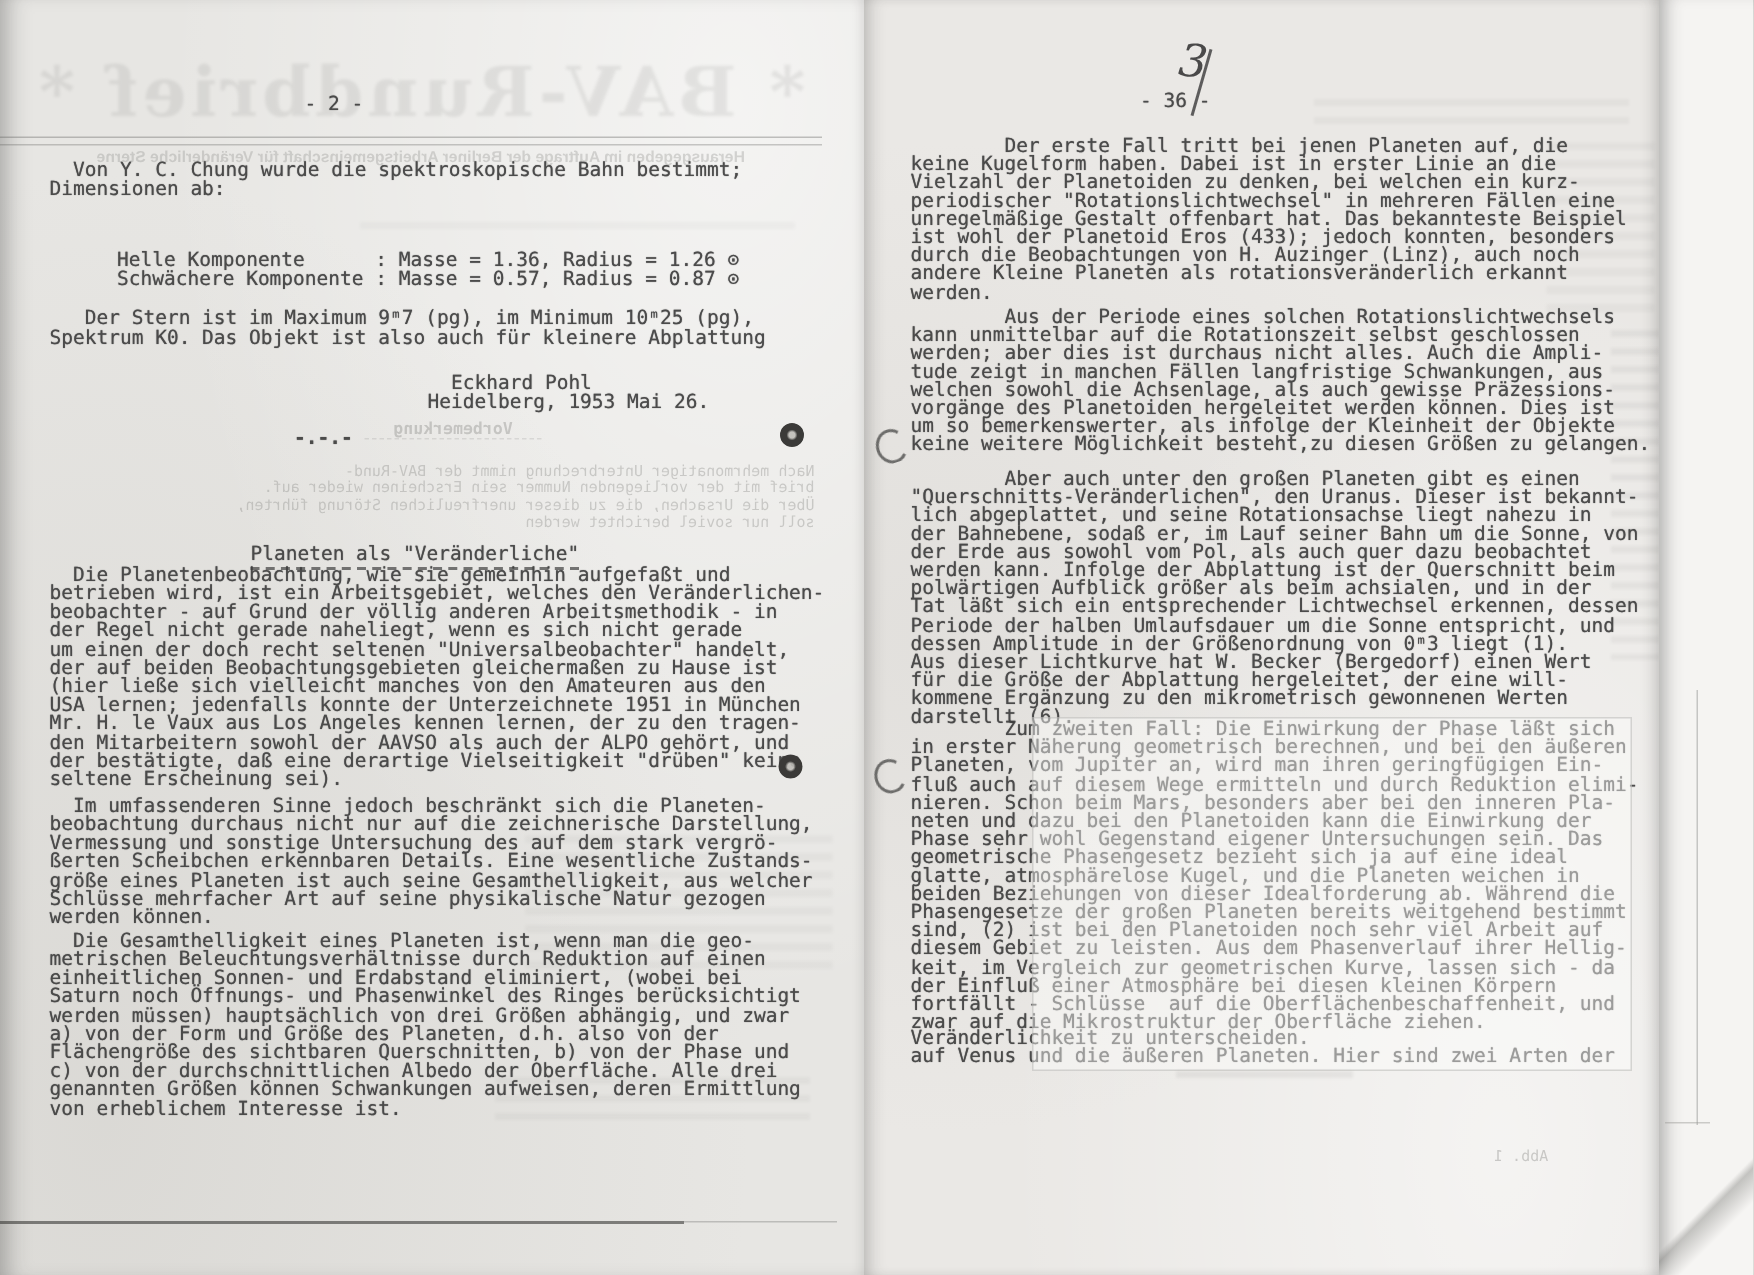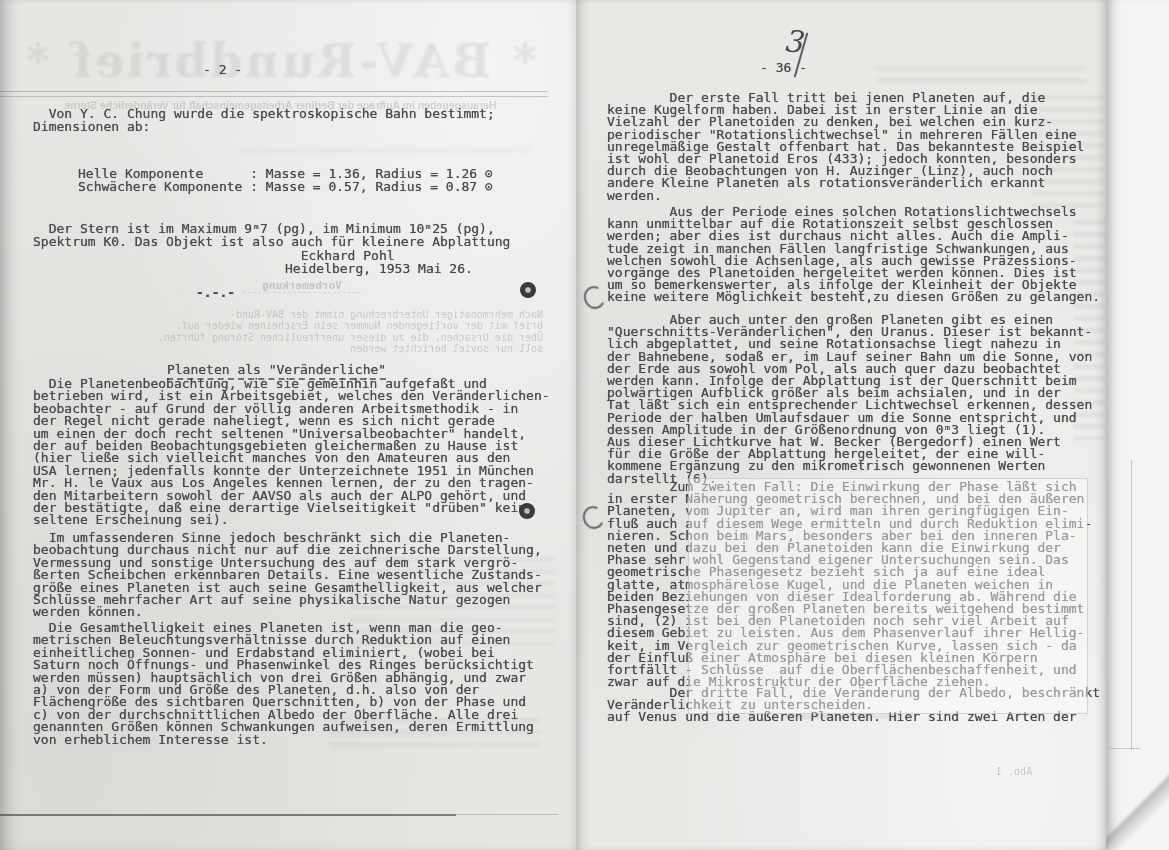--- a/index.html
+++ b/index.html
@@ -53,21 +53,21 @@
     <div class="abs mirror bleed" style="left:8px;top:99px;width:545px;text-align:center;
          font-family:'Liberation Sans',sans-serif;font-weight:bold;font-size:10.5px;opacity:.32;">Herausgegeben im Auftrage der Berliner Arbeitsgemeinschaft für Veränderliche Sterne</div>
     <div class="abs stripes" style="left:240px;top:148px;width:290px;height:11px;opacity:.12;"></div>
 
     <div class="abs tw" style="left:203px;top:62px;">- 2 -</div>
 
     <div class="abs tw lh128" style="left:33px;top:108px;"><div>  Von Y. C. Chung wurde die spektroskopische Bahn bestimmt;</div><div>Dimensionen ab:</div></div>
 
     <div class="abs tw lh128" style="left:78px;top:168px;"><div>Helle Komponente      : Masse = 1.36, Radius = 1.26 ⊙</div><div>Schwächere Komponente : Masse = 0.57, Radius = 0.87 ⊙</div></div>
 
-    <div class="abs tw lh128" style="left:33px;top:223px;"><div>  Der Stern ist im Maximum 9ᵐ7 (pg), im Minimum 10ᵐ25 (pg),</div><div>Spektrum K0. Das Objekt ist also auch für kleinere Abplattung</div></div>
+    <div class="abs tw lh128" style="left:33px;top:207px;text-align:center;"><div>  Der Stern ist im Maximum 9ᵐ7 (pg), im Minimum 10ᵐ25 (pg),</div><div>Spektrum K0. Das Objekt ist also auch für kleinere Abplattung</div></div>
 
     <div class="abs tw lh128" style="left:285px;top:250px;"><div>  Eckhard Pohl</div><div>Heidelberg, 1953 Mai 26.</div></div>
 
     <div class="abs tw" style="left:196px;top:285px;font-weight:bold;">-.-.-</div>
 
     <div class="abs mirror bleed" style="left:243px;top:279px;width:118px;text-align:center;
          font-size:11px;font-weight:bold;opacity:.4;border-bottom:1px dashed rgba(130,130,128,.5);">Vorbemerkung</div>
 
     <div class="abs mirror bleed" style="left:145px;top:309px;width:398px;font-size:10px;
          line-height:11.3px;opacity:.38;white-space:pre;"><div>Nach mehrmonatiger Unterbrechung nimmt der BAV-Rund-</div><div>brief mit der vorliegenden Nummer sein Erscheinen wieder auf.</div><div>Über die Ursachen, die zu dieser unerfreulichen Störung führten,</div><div>soll nur soviel berichtet werden</div></div>
@@ -98,21 +98,21 @@
          transform:rotate(16deg);opacity:.8;filter:blur(.2px);"></div>
 
     <div class="abs stripes" style="left:300px;top:66px;width:210px;height:24px;opacity:.16;"></div>
     <div class="abs stripes" style="left:455px;top:95px;width:72px;height:115px;opacity:.15;"></div>
     <div class="abs stripes" style="left:498px;top:220px;width:32px;height:220px;opacity:.2;"></div>
 
     <div class="abs tw lh122" style="left:31px;top:92px;"><div>        Der erste Fall tritt bei jenen Planeten auf, die</div><div>keine Kugelform haben. Dabei ist in erster Linie an die</div><div>Vielzahl der Planetoiden zu denken, bei welchen ein kurz-</div><div>periodischer "Rotationslichtwechsel" in mehreren Fällen eine</div><div>unregelmäßige Gestalt offenbart hat. Das bekannteste Beispiel</div><div>ist wohl der Planetoid Eros (433); jedoch konnten, besonders</div><div>durch die Beobachtungen von H. Auzinger (Linz), auch noch</div><div>andere Kleine Planeten als rotationsveränderlich erkannt</div><div>werden.</div></div>
     <div class="abs tw lh122" style="left:31px;top:206px;"><div>        Aus der Periode eines solchen Rotationslichtwechsels</div><div>kann unmittelbar auf die Rotationszeit selbst geschlossen</div><div>werden; aber dies ist durchaus nicht alles. Auch die Ampli-</div><div>tude zeigt in manchen Fällen langfristige Schwankungen, aus</div><div>welchen sowohl die Achsenlage, als auch gewisse Präzessions-</div><div>vorgänge des Planetoiden hergeleitet werden können. Dies ist</div><div>um so bemerkenswerter, als infolge der Kleinheit der Objekte</div><div>keine weitere Möglichkeit besteht,zu diesen Größen zu gelangen.</div></div>
     <div class="abs tw lh122" style="left:31px;top:314px;"><div>        Aber auch unter den großen Planeten gibt es einen</div><div>"Querschnitts-Veränderlichen", den Uranus. Dieser ist bekannt-</div><div>lich abgeplattet, und seine Rotationsachse liegt nahezu in</div><div>der Bahnebene, sodaß er, im Lauf seiner Bahn um die Sonne, von</div><div>der Erde aus sowohl vom Pol, als auch quer dazu beobachtet</div><div>werden kann. Infolge der Abplattung ist der Querschnitt beim</div><div>polwärtigen Aufblick größer als beim achsialen, und in der</div><div>Tat läßt sich ein entsprechender Lichtwechsel erkennen, dessen</div><div>Periode der halben Umlaufsdauer um die Sonne entspricht, und</div><div>dessen Amplitude in der Größenordnung von 0ᵐ3 liegt (1).</div><div>Aus dieser Lichtkurve hat W. Becker (Bergedorf) einen Wert</div><div>für die Größe der Abplattung hergeleitet, der eine will-</div><div>kommene Ergänzung zu den mikrometrisch gewonnenen Werten</div><div>darstellt (6).</div></div>
     <div class="abs tw lh122" style="left:31px;top:481px;"><div>        Zum zweiten Fall: Die Einwirkung der Phase läßt sich</div><div>in erster Näherung geometrisch berechnen, und bei den äußeren</div><div>Planeten, vom Jupiter an, wird man ihren geringfügigen Ein-</div><div>fluß auch auf diesem Wege ermitteln und durch Reduktion elimi-</div><div>nieren. Schon beim Mars, besonders aber bei den inneren Pla-</div><div>neten und dazu bei den Planetoiden kann die Einwirkung der</div><div>Phase sehr wohl Gegenstand eigener Untersuchungen sein. Das</div><div>geometrische Phasengesetz bezieht sich ja auf eine ideal</div><div>glatte, atmosphärelose Kugel, und die Planeten weichen in</div><div>beiden Beziehungen von dieser Idealforderung ab. Während die</div><div>Phasengesetze der großen Planeten bereits weitgehend bestimmt</div><div>sind, (2) ist bei den Planetoiden noch sehr viel Arbeit auf</div><div>diesem Gebiet zu leisten. Aus dem Phasenverlauf ihrer Hellig-</div><div>keit, im Vergleich zur geometrischen Kurve, lassen sich - da</div><div>der Einfluß einer Atmosphäre bei diesen kleinen Körpern</div><div>fortfällt - Schlüsse  auf die Oberflächenbeschaffenheit, und</div><div>zwar auf die Mikrostruktur der Oberfläche ziehen.</div></div>
-    <div class="abs tw lh122" style="left:31px;top:687px;"><div>        Der dritte Fall, die Veränderung der Albedo, beschränkt</div><div>Veränderlichkeit zu unterscheiden.</div><div>auf Venus und die äußeren Planeten. Hier sind zwei Arten der</div></div>
+    <div class="abs tw lh122" style="left:31px;top:687px;"><div>Veränderlichkeit zu unterscheiden.</div><div>auf Venus und die äußeren Planeten. Hier sind zwei Arten der</div></div>
 
     <div class="abs" style="left:112px;top:478px;width:398px;height:234px;
          border:1px solid rgba(140,140,138,.32);background:rgba(252,252,250,.45);"></div>
     <div class="abs stripes" style="left:208px;top:714px;width:118px;height:11px;opacity:.25;"></div>
     <div class="abs mirror bleed" style="left:420px;top:766px;font-size:10px;opacity:.42;">Abb. 1</div>
 
     <div class="abs c-arc" style="left:8px;top:286px;"></div>
     <div class="abs c-arc" style="left:7px;top:506px;"></div>
   </div>
 

